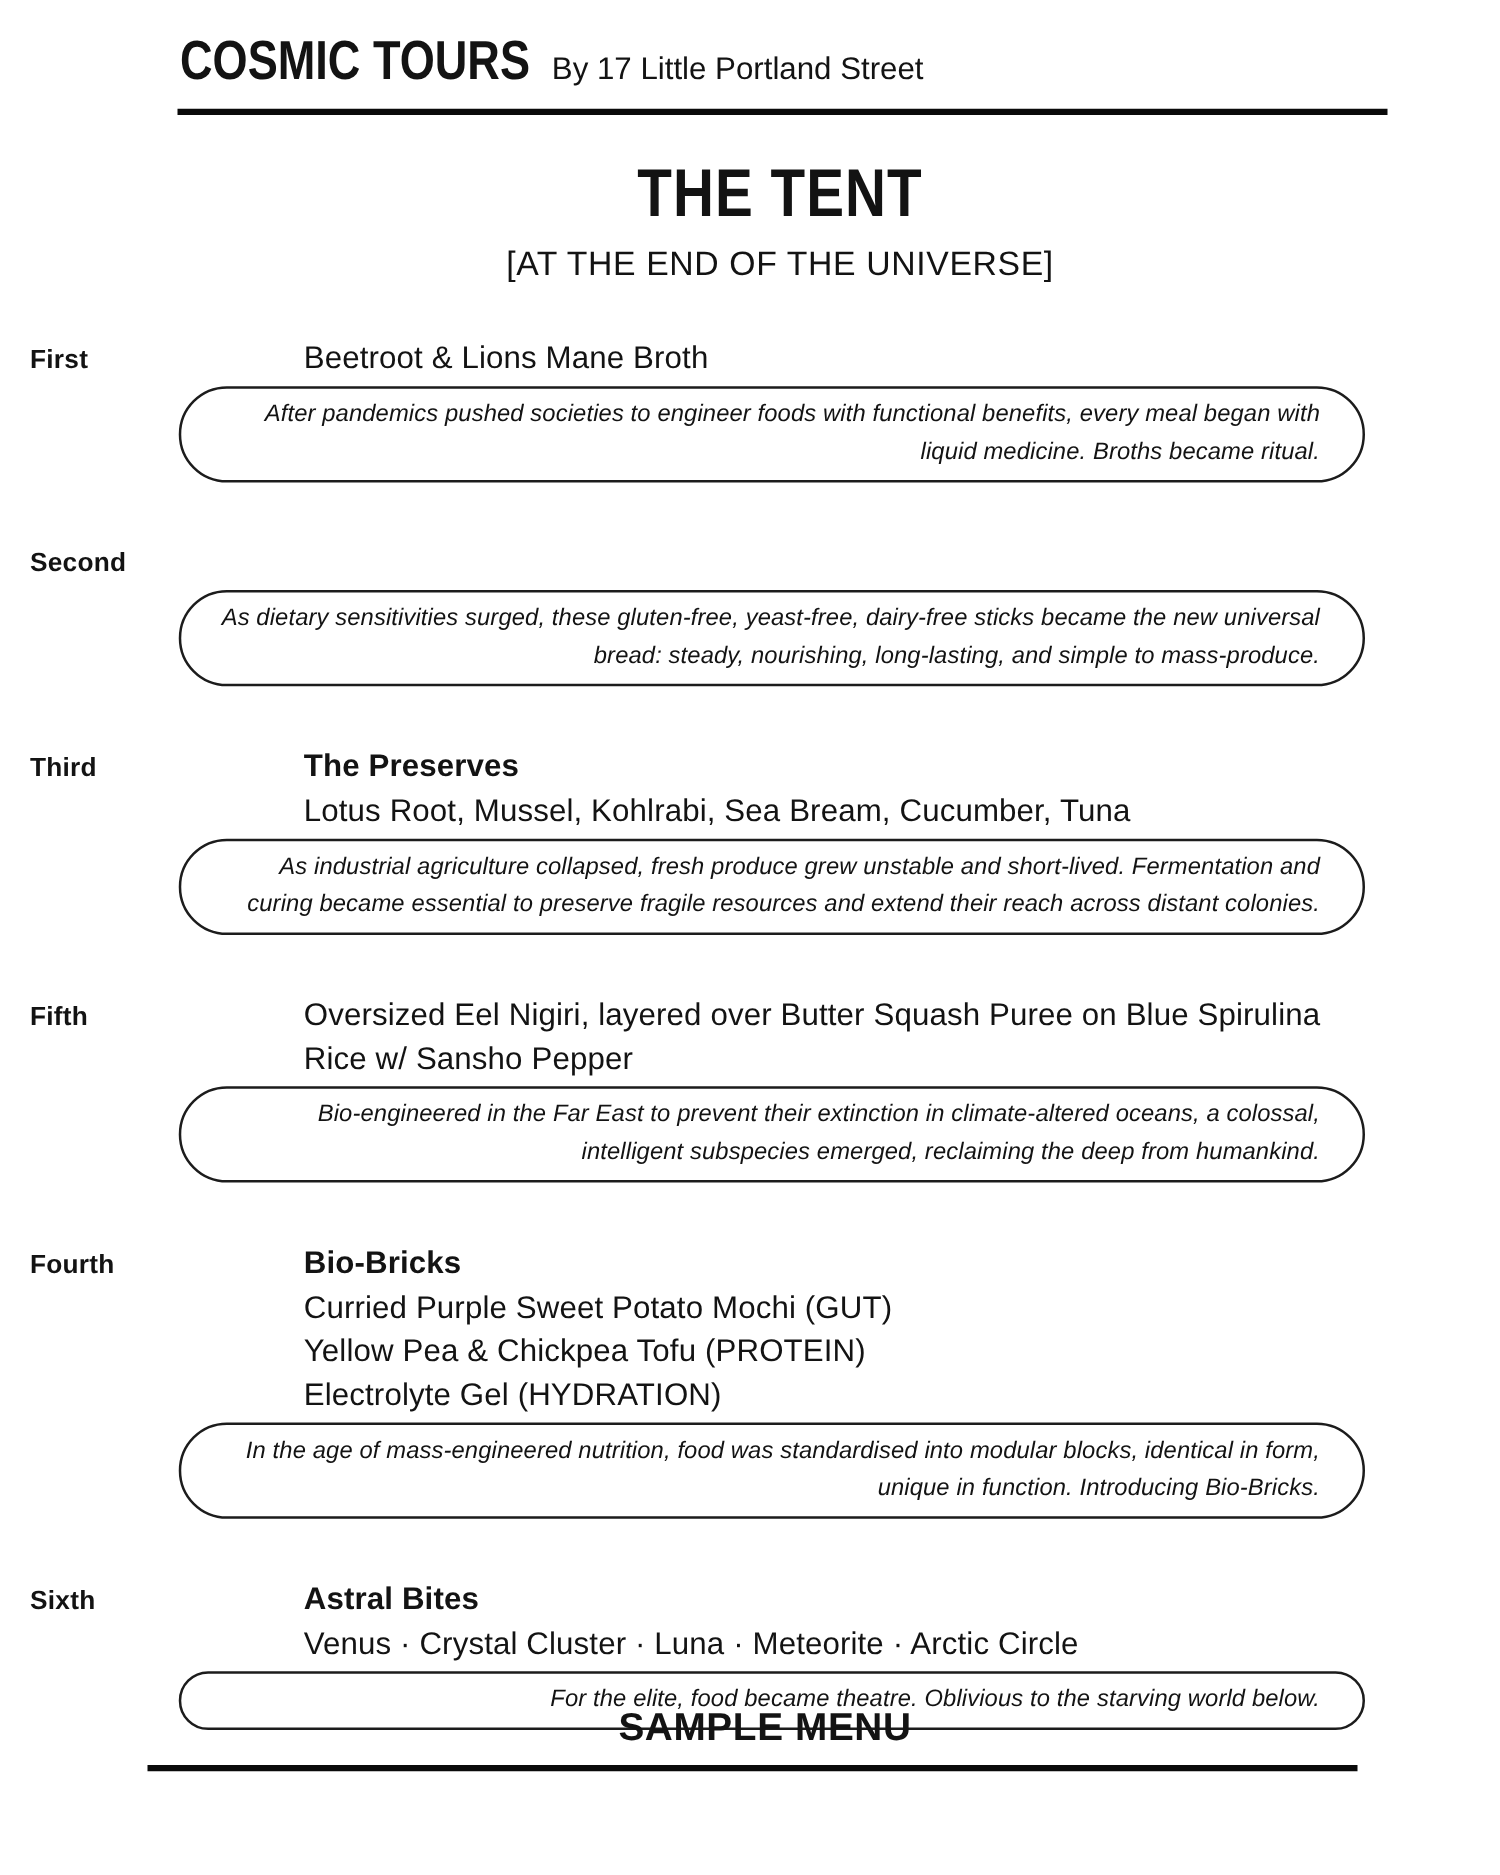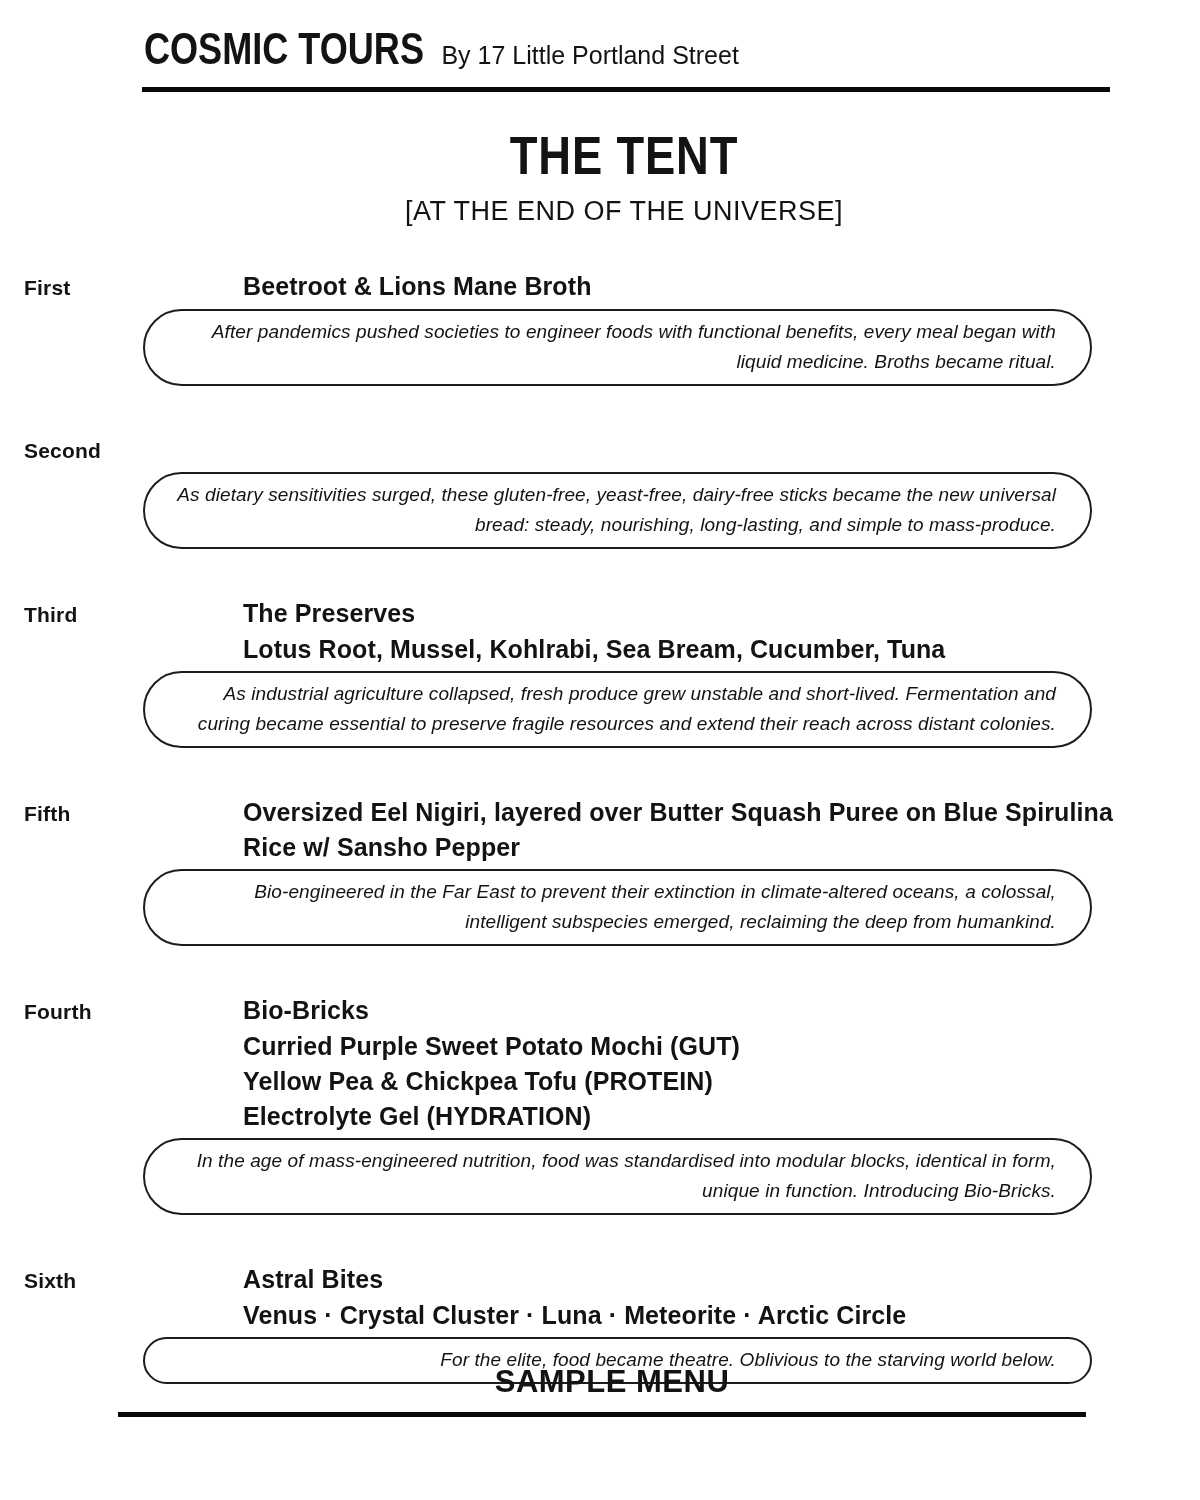--- a/index.html
+++ b/index.html
@@ -66,30 +66,30 @@
     width: 203px;
     text-align: left;
     font-size: 21px;
     font-weight: 700;
     line-height: 35px;
     letter-spacing: 0.2px;
   }
   .course-name {
     margin-left: 16px;
     font-size: 25px;
-    font-weight: 700;
+    font-weight: 400;
     line-height: 35px;
     max-width: 870px;
     letter-spacing: 0.1px;
   }
   .course-name.bold { font-weight: 700; }
   .subline {
     margin-left: 219px;
     font-size: 25px;
-    font-weight: 700;
+    font-weight: 400;
     line-height: 35px;
     max-width: 870px;
     letter-spacing: 0.1px;
   }
   .desc {
     box-sizing: border-box;
     margin: 4px 0 0 119px;
     width: 949px;
     border: 2px solid #1c1c1c;
     border-radius: 40px;

